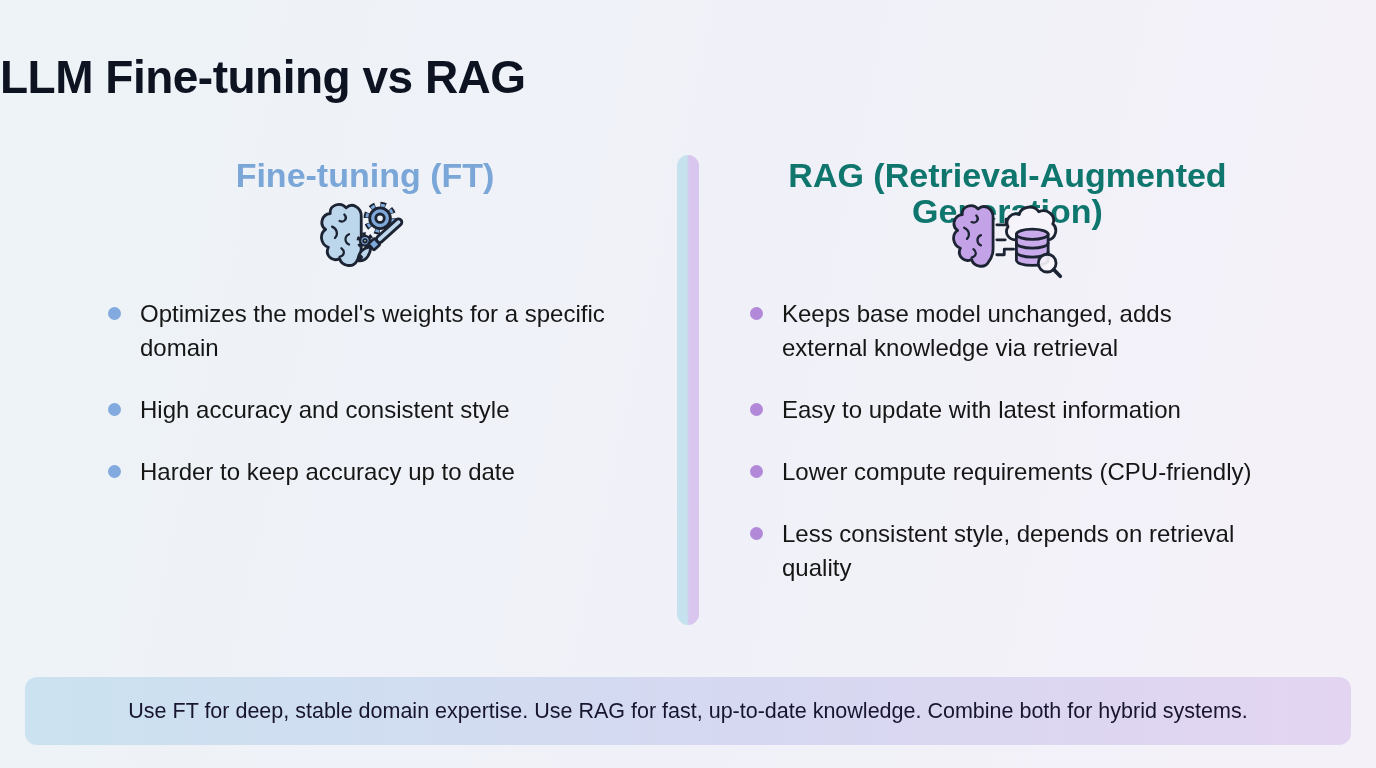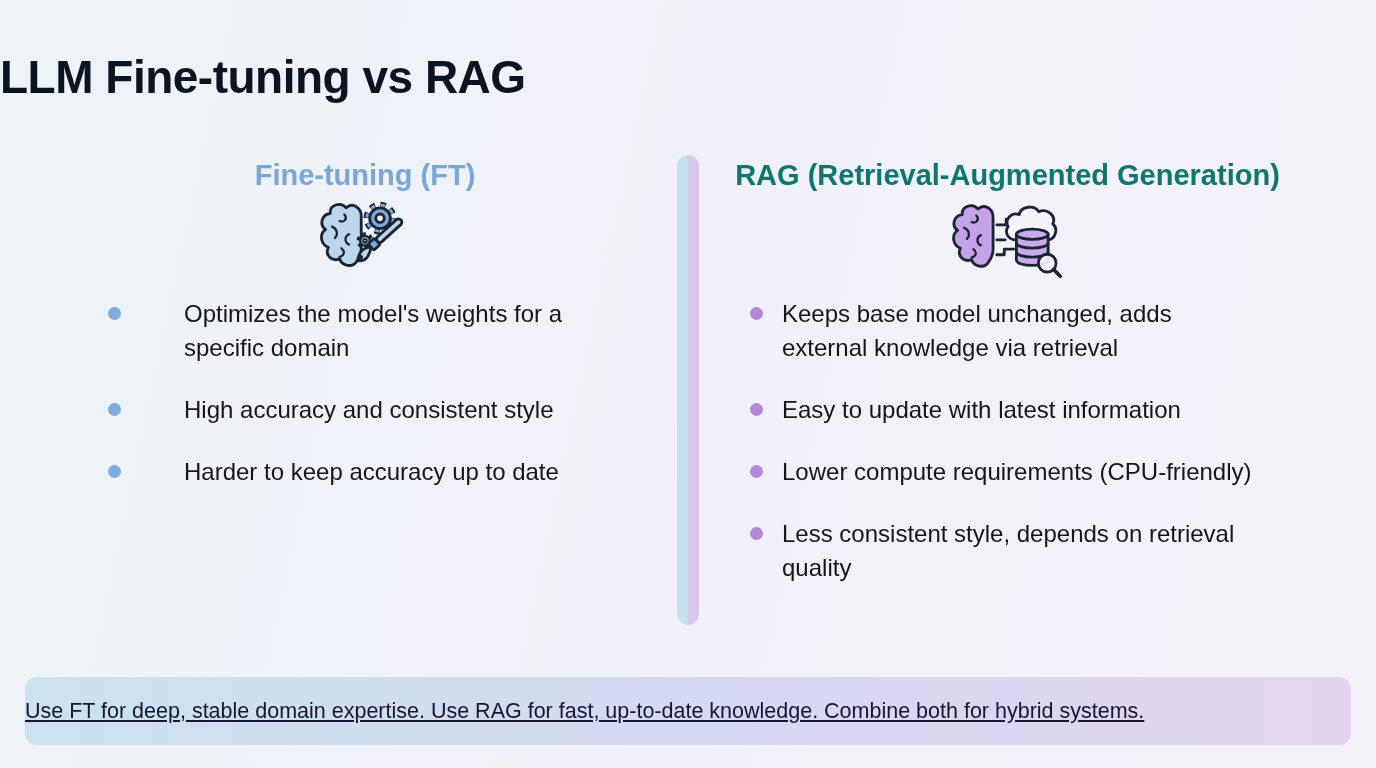--- a/index.html
+++ b/index.html
@@ -24,36 +24,36 @@
     width: 22px; height: 470px;
     border-radius: 11px;
     background: linear-gradient(90deg, #c5e2ee 0%, #c5e2ee 45%, #d8c6ef 55%, #d8c6ef 100%);
   }
   .column { position: absolute; top: 157px; }
   .column.left  { left: 95px;  width: 540px; }
   .column.right { left: 735px; width: 545px; }
   .col-heading {
     height: 36px; line-height: 36px;
     text-align: center;
-    font-size: 29px;
+    font-size: 34px;
     font-weight: 700;
   }
   .column.left  .col-heading { color: #7ba6d8; }
   .column.right .col-heading { color: #0f766e; }
   .col-icon {
     height: 88px;
     display: flex; justify-content: center; align-items: center;
   }
   .bullet-list {
     list-style: none;
     margin-top: 16px;
     display: flex; flex-direction: column; gap: 28px;
   }
   .bullet-item { display: flex; align-items: flex-start; }
-  .column.left  .bullet-item { padding-left: 13px; gap: 44px; }
+  .column.left  .bullet-item { padding-left: 13px; }
   .column.right .bullet-item { padding-left: 15px; }
   .bullet-dot {
     flex: 0 0 13px;
     width: 13px; height: 13px;
     border-radius: 50%;
     margin-top: 10px;
   }
   .column.left  .bullet-dot { background: #82aade; }
   .column.right .bullet-dot { background: #b189d8; }
   .bullet-text {
@@ -63,24 +63,23 @@
     color: #161616;
   }
   .column.left  .bullet-text { max-width: 490px; }
   .column.right .bullet-text { max-width: 480px; }
   .banner {
     position: absolute;
     left: 25px; top: 677px;
     width: 1326px; height: 68px;
     border-radius: 12px;
     background: linear-gradient(90deg, #cbe2f0 0%, #d6d8f1 55%, #e3d5f1 100%);
-    display: flex; align-items: center; justify-content: flex-start;
+    display: flex; align-items: center; justify-content: center;
     font-size: 21.5px;
     color: #181530;
-    text-decoration: underline;
   }
   svg .stroke { stroke: #1c2433; stroke-linecap: round; stroke-linejoin: round; }
 </style>
 </head>
 <body>
 
 <h1 class="title">LLM Fine-tuning vs RAG</h1>
 
 <div class="divider"></div>
 

